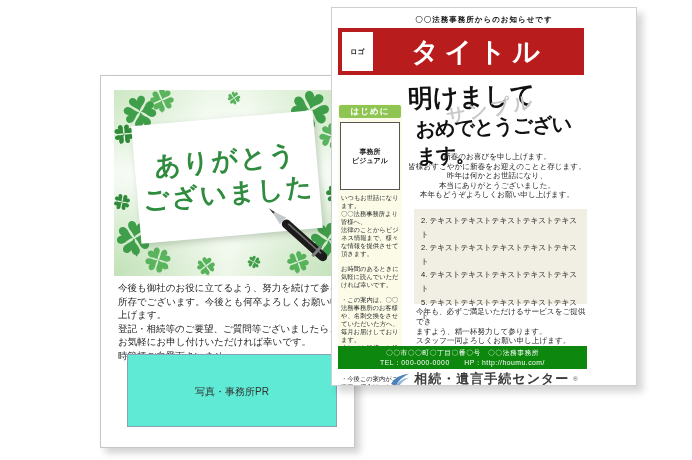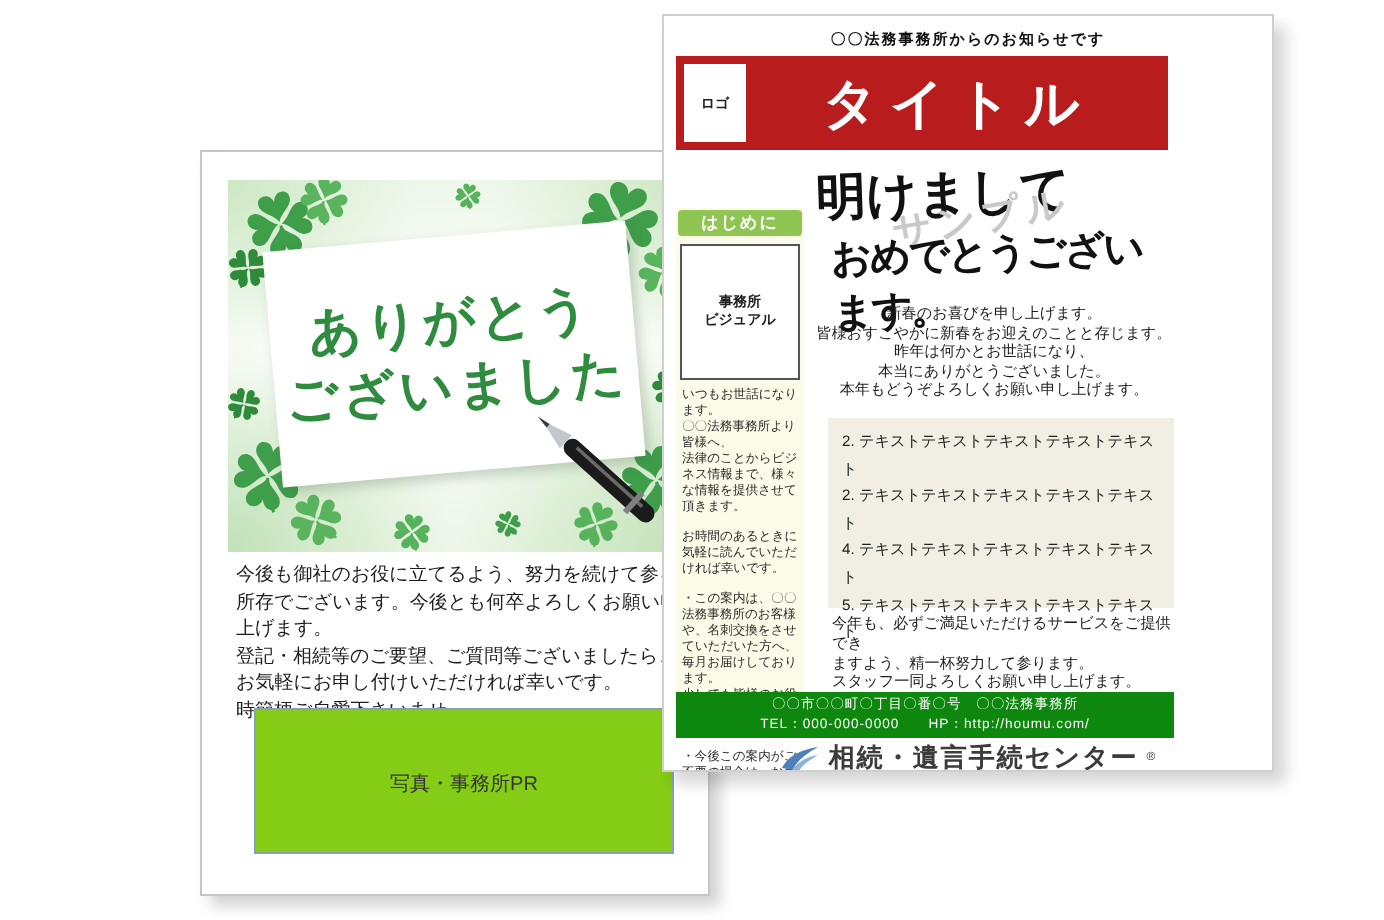--- a/index.html
+++ b/index.html
@@ -39,21 +39,21 @@
     font-size:26px;font-weight:bold;color:#2f8b3e;letter-spacing:2px;
     line-height:33px;
   }
   .pen{position:absolute;right:-6px;bottom:-8px;width:96px;height:96px;}
   .page1-body{
     position:absolute;left:17px;top:205px;width:232px;
     font-size:9.5px;line-height:13.5px;color:#1d1d1d;
   }
   .pr-box{
     position:absolute;left:26px;top:278px;width:208px;height:71px;
-    border:1px solid #8aa0b8;background:#84cc16;
+    border:1px solid #8aa0b8;background:#5eead4;
   }
   .pr-box .pr-label{
     display:block;text-align:center;margin-top:30px;
     font-size:10px;color:#333;
   }
 
   
   .page2{
     position:absolute;left:331px;top:7px;width:261px;height:377px;
     background:#fff;border:1px solid #cfcfcf;

